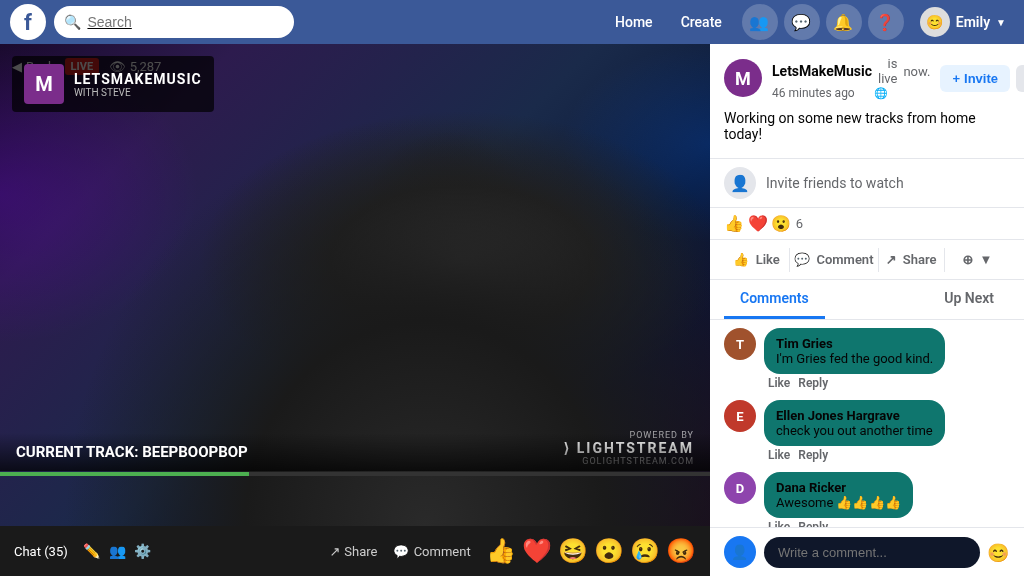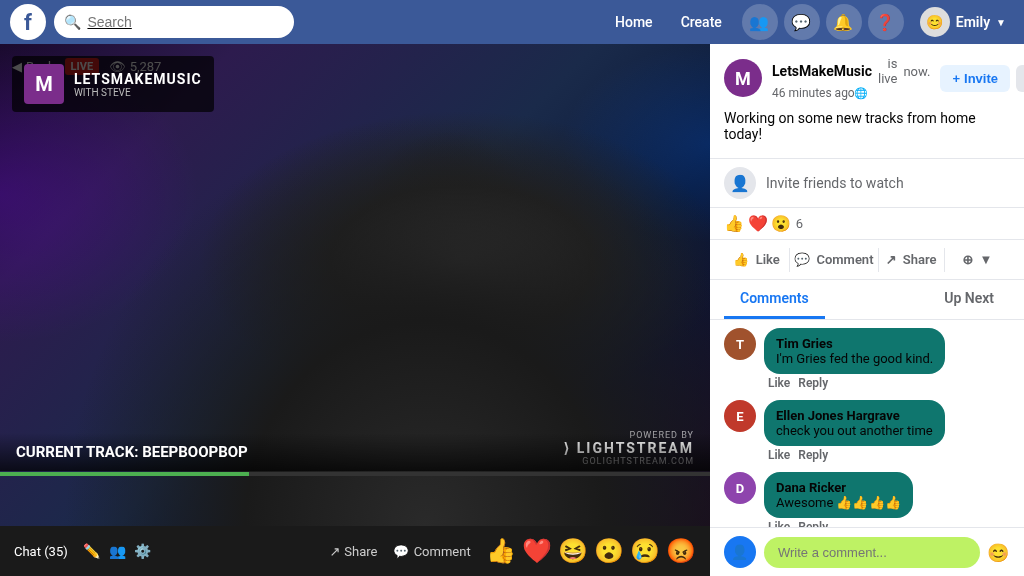--- a/index.html
+++ b/index.html
@@ -205,21 +205,21 @@
     .streamer-avatar {
       width: 38px; height: 38px; border-radius: 50%;
       background: #7b2d8b;
       display: flex; align-items: center; justify-content: center;
       font-size: 18px; font-weight: bold; color: white; flex-shrink: 0;
     }
     .streamer-details { flex: 1; }
     .streamer-name-line { display: flex; align-items: center; gap: 6px; }
     .streamer-name { font-size: 14px; font-weight: bold; color: #050505; }
     .is-live-text { font-size: 13px; color: #65676b; text-align: right; }
-    .time-ago { font-size: 12px; color: #65676b; display: flex; align-items: center; gap: 0; }
+    .time-ago { font-size: 12px; color: #65676b; display: flex; align-items: center; gap: 20px; }
     .globe-icon { font-size: 11px; }
     .header-actions { display: flex; gap: 6px; }
     .follow-btn {
       background: #e7f3ff; color: #1877f2;
       border: none; border-radius: 6px;
       font-size: 13px; font-weight: 600;
       padding: 6px 12px; cursor: pointer;
       display: flex; align-items: center; gap: 4px;
     }
     .bell-btn {
@@ -310,21 +310,21 @@
       display: flex; align-items: center; gap: 8px;
       padding: 8px 14px; border-top: 1px solid #e4e6eb;
       background: white;
     }
     .comment-input-avatar {
       width: 32px; height: 32px; border-radius: 50%; background: #1877f2;
       display: flex; align-items: center; justify-content: center;
       font-size: 14px; color: white; flex-shrink: 0;
     }
     .comment-input-box {
-      flex: 1; background: #bef264; border: none; border-radius: 20px;
+      flex: 1; background: #0f172a; border: none; border-radius: 20px;
       padding: 8px 14px; font-size: 13px; outline: none; color: #65676b;
     }
     .emoji-btn { font-size: 18px; cursor: pointer; }
 
     
     .comments-area::-webkit-scrollbar { width: 4px; }
     .comments-area::-webkit-scrollbar-track { background: #f1f1f1; }
     .comments-area::-webkit-scrollbar-thumb { background: #ccc; border-radius: 2px; }
   </style>
 </head>

